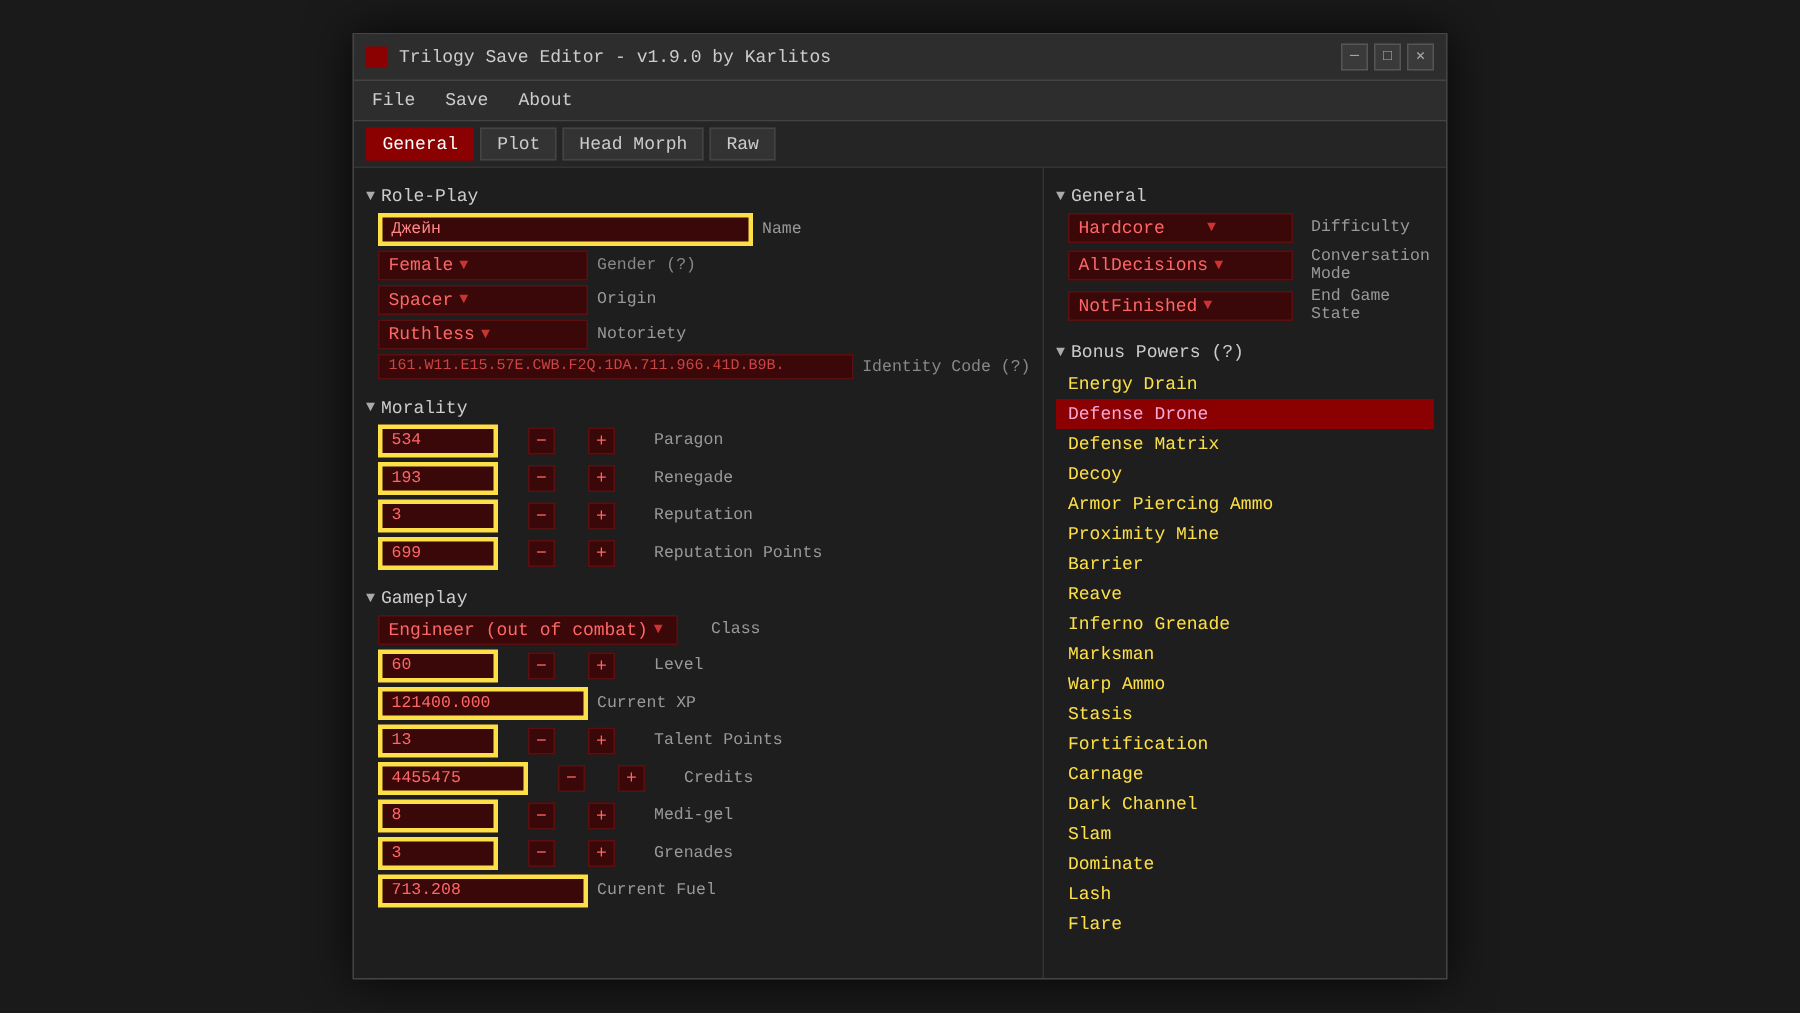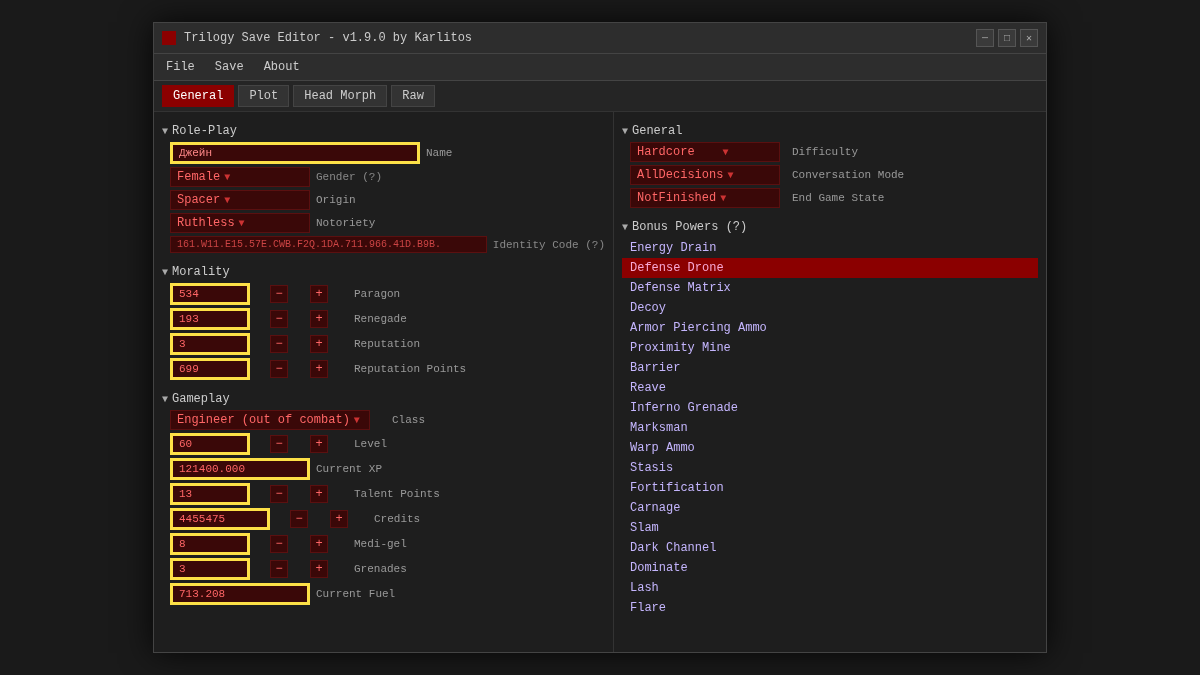--- a/index.html
+++ b/index.html
@@ -7,21 +7,21 @@
       background: #1a1a1a;
       display: flex;
       justify-content: center;
       align-items: center;
       width: 1200px;
       height: 675px;
       font-family: 'Consolas', 'Courier New', monospace;
       font-size: 12px;
     }
     .window {
-      width: 894px;
+      width: 730px;
       background: #1e1e1e;
       border: 1px solid #444;
       box-shadow: 0 0 30px rgba(0,0,0,0.8);
     }
     .titlebar {
       background: #2d2d2d;
       display: flex;
       align-items: center;
       padding: 6px 8px;
       border-bottom: 1px solid #444;
@@ -180,21 +180,21 @@
       flex: 1;
     }
     .morality-row {
       display: flex;
       align-items: center;
       margin-bottom: 3px;
       gap: 18px;
     }
     .bonus-item {
       padding: 3px 8px;
-      color: #c4b5fd;
+      color: #fde047;
       font-size: 12px;
       cursor: pointer;
     }
     .bonus-item.selected {
       background: #8b0000;
       color: #f9a8d4;
     }
     .general-row {
       display: flex;
       align-items: center;
@@ -430,22 +430,22 @@
           <div class="bonus-item">Armor Piercing Ammo</div>
           <div class="bonus-item">Proximity Mine</div>
           <div class="bonus-item">Barrier</div>
           <div class="bonus-item">Reave</div>
           <div class="bonus-item">Inferno Grenade</div>
           <div class="bonus-item">Marksman</div>
           <div class="bonus-item">Warp Ammo</div>
           <div class="bonus-item">Stasis</div>
           <div class="bonus-item">Fortification</div>
           <div class="bonus-item">Carnage</div>
+          <div class="bonus-item">Dark Channel</div>
           <div class="bonus-item">Slam</div>
-          <div class="bonus-item">Dark Channel</div>
           <div class="bonus-item">Dominate</div>
           <div class="bonus-item">Lash</div>
           <div class="bonus-item">Flare</div>
         </div>
 
     </div>
   </div>
 </div>
 
 </body></html>

